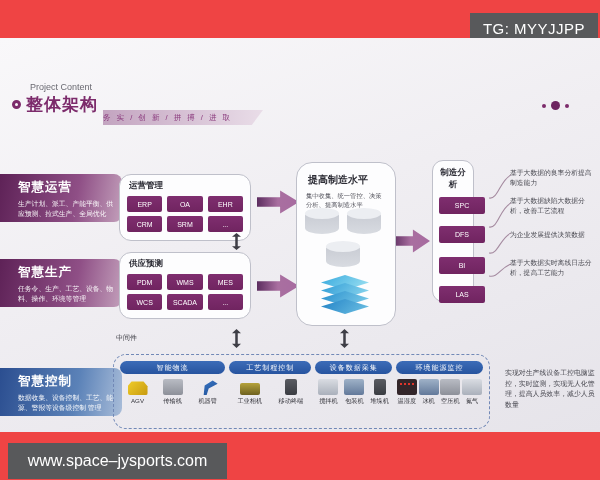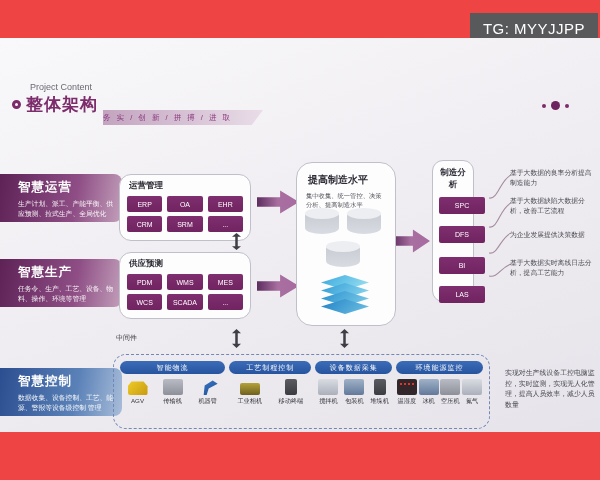--- a/index.html
+++ b/index.html
@@ -278,14 +278,15 @@
             <div class="dev-label">氮气</div>
           </div>
         </div>
       </div>
     </div>
 
     <div class="right-note">实现对生产线设备工控电脑监控，实时监测，实现无人化管理，提高人员效率，减少人员数量</div>
 
   </div>
 
+  <div class="url-badge">www.space–jysports.com</div>
 
 </div>
 
 </body></html>

